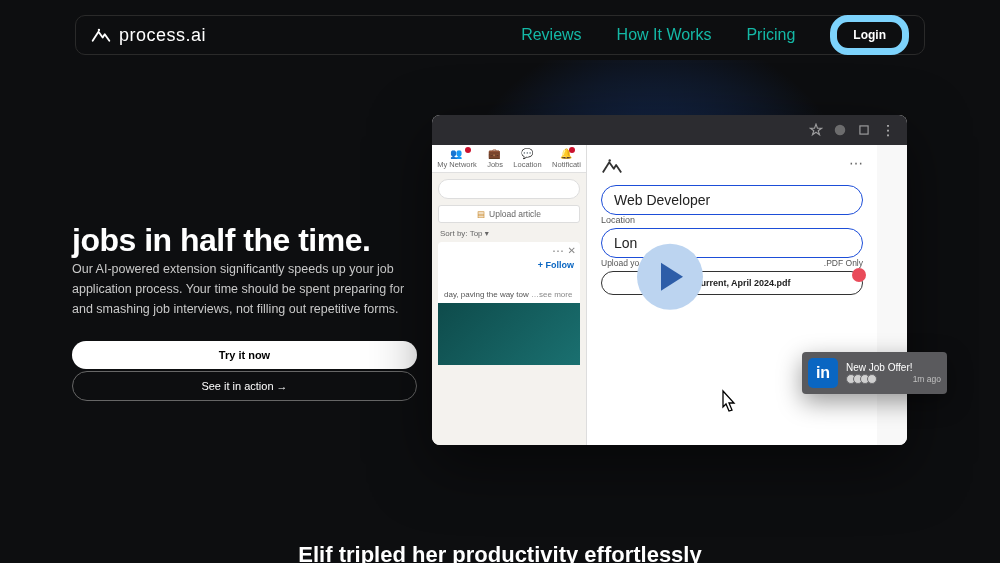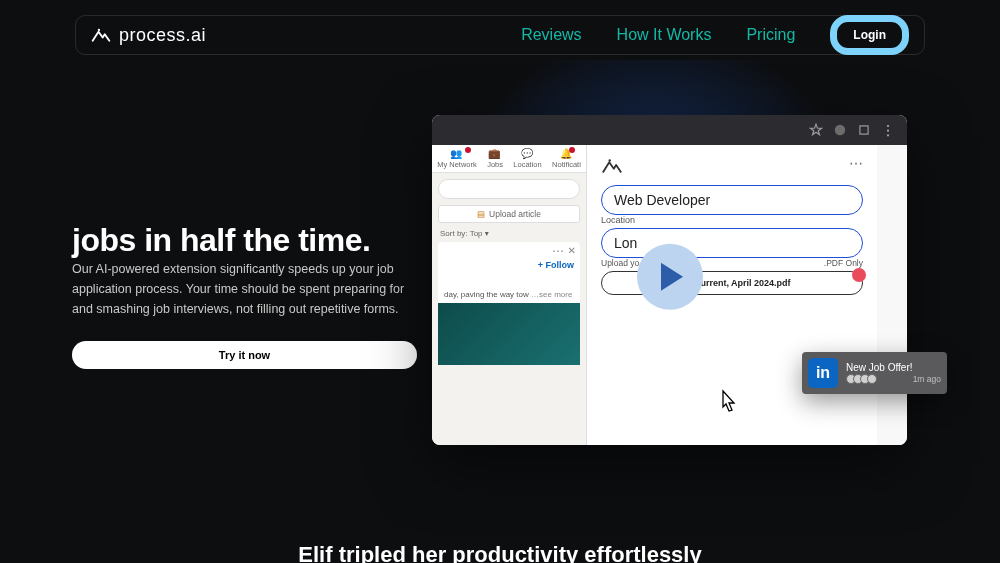--- a/index.html
+++ b/index.html
@@ -205,20 +205,21 @@
 <div class="glow"></div>
 
 <div class="hero-left">
   <h1 class="hero-title">
     <br>
     <span>jobs in half the time.</span>
   </h1>
   <p class="hero-sub">Our AI-powered extension significantly speeds up your job application process. Your time should be spent preparing for and smashing job interviews, not filling out repetitive forms.</p>
   <div class="hero-btns">
     <button class="btn-primary">Try it now</button>
+    <button class="btn-secondary">See it in action →</button>
   </div>
 </div>
 
 <div class="screenshot">
   <div class="chrome-bar">
     <svg class="chrome-icon" viewBox="0 0 24 24" fill="none" stroke="#ccc" stroke-width="2">
         <path d="M12 2l2.5 7h7l-5.7 4.2 2.2 7-6-4.5-6 4.5 2.2-7L2.5 9h7z"></path>
       </svg>
     <svg class="chrome-icon" viewBox="0 0 24 24">
         <circle cx="12" cy="12" r="9" fill="#888"></circle>

